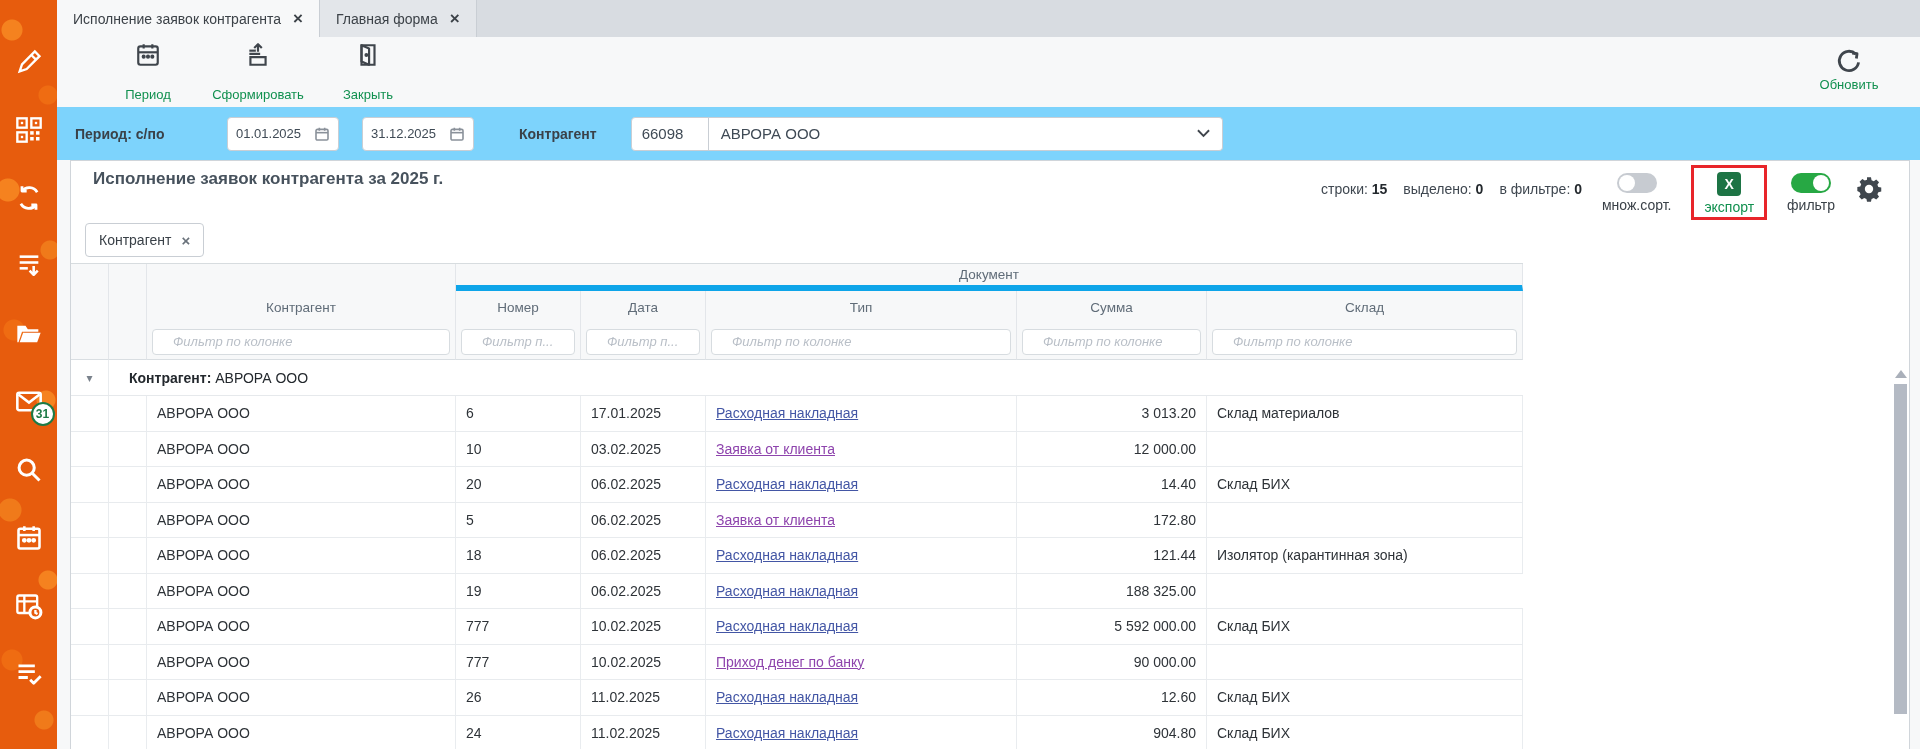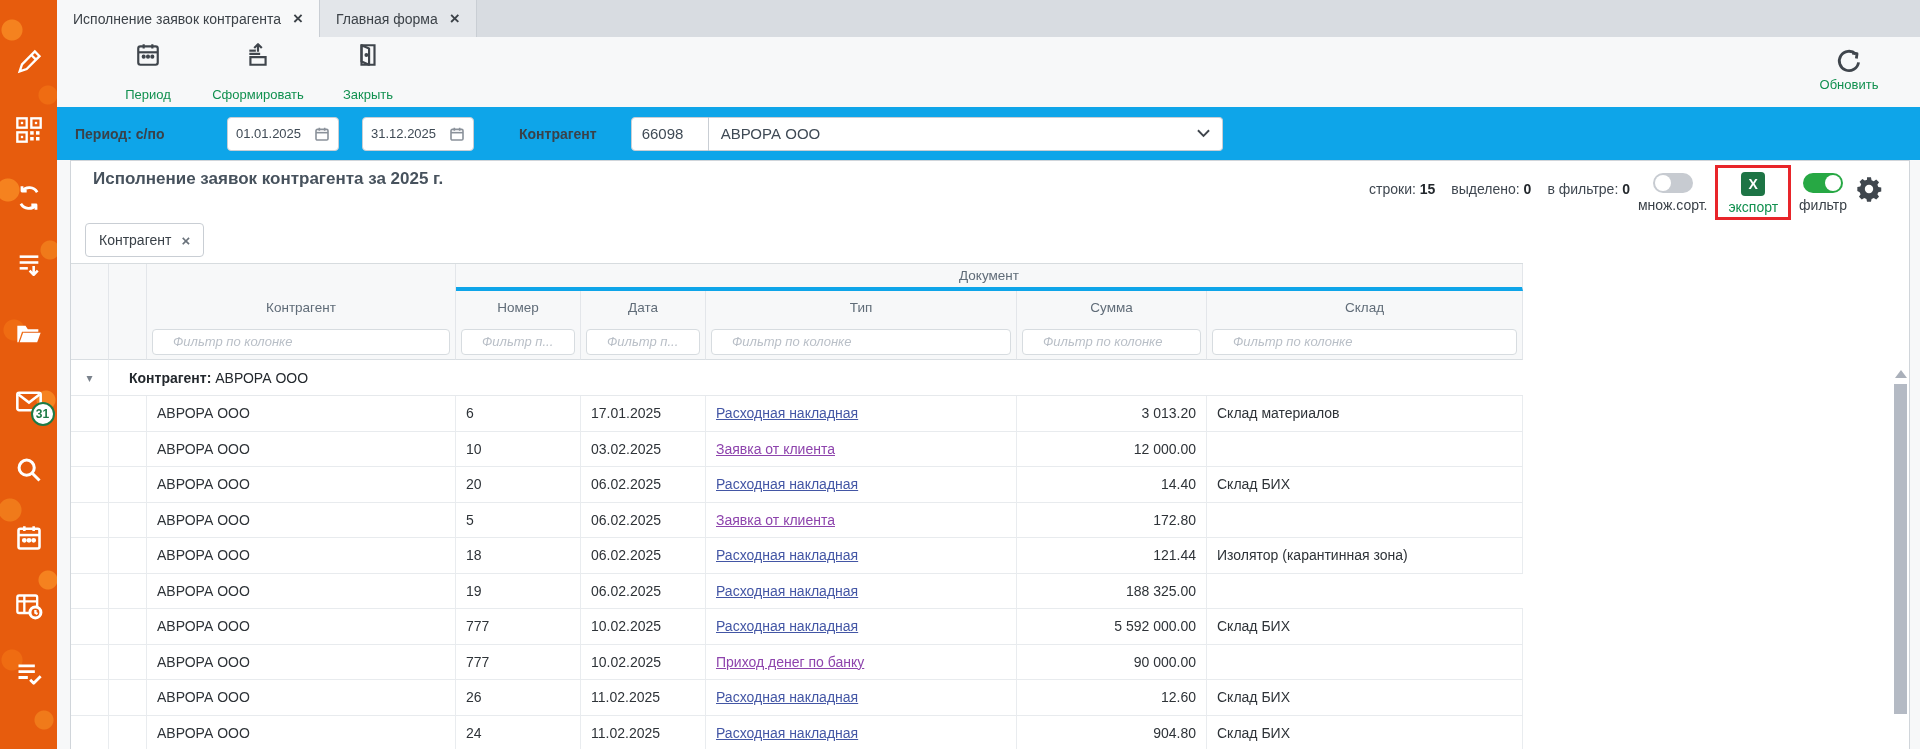--- a/index.html
+++ b/index.html
@@ -48,21 +48,21 @@
   .tool-btn svg { width:26px; height:26px; color:#3f454c; }
   .tool-btn .lbl { font-size:13px; color:#11904f; }
   .tool-btn.first { margin-left:36px; }
   .refresh-btn { position:absolute; right:26px; top:10px; width:90px;
     display:flex; flex-direction:column; align-items:center; gap:2px; cursor:pointer; }
   .refresh-btn svg { width:28px; height:28px; color:#3f454c; }
   .refresh-btn .lbl { font-size:13px; color:#11904f; }
 
   
   .filterbar { position:absolute; left:57px; top:107px; right:0; height:53px;
-    background:#0ea5e9; display:flex; align-items:center; }
+    background:#7dd3fc; display:flex; align-items:center; }
   .flabel { font-size:14px; font-weight:bold; color:#3a4148; }
   .flabel.period { margin-left:18px; width:152px; }
   .date-box { width:112px; height:34px; background:#fff; border:1px solid #c9ced4;
     border-radius:4px; display:flex; align-items:center; padding:0 8px; margin-right:23px; }
   .date-box input { border:none; outline:none; width:78px; font-size:13px;
     color:#3f4a55; font-family:Liberation Sans, sans-serif; background:transparent; }
   .date-box svg { width:16px; height:16px; color:#8a919a; }
   .flabel.contr { margin-left:22px; margin-right:34px; }
   .code-box { width:78px; height:34px; background:#fff; border:1px solid #c9ced4;
     border-radius:4px 0 0 4px; display:flex; align-items:center; padding:0 10px; }
@@ -74,21 +74,21 @@
   .name-box .val { font-size:15px; color:#3f4a55; }
   .name-box svg { width:13px; height:9px; color:#3f454c; }
 
   
   .panel { position:absolute; left:70px; top:160px; width:1840px; height:589px;
     background:#fff; border:1px solid #d0d5da; border-bottom:none; }
   .panel-head { position:relative; height:62px; }
   .rtitle { position:absolute; left:22px; top:8px; font-size:17px; font-weight:bold;
     color:#47525d; }
   .controls { position:absolute; right:26px; top:4px; display:flex;
-    align-items:flex-start; gap:8px; }
+    align-items:flex-start; gap:20px; }
   .stats { display:flex; gap:16px; font-size:14px; color:#3f4750; padding-top:16px; }
   .stats b { color:#23282d; }
   .switch-ctl { display:flex; flex-direction:column; align-items:center; gap:4px;
     padding-top:8px; cursor:pointer; }
   .switch { width:40px; height:20px; border-radius:10px; position:relative; }
   .switch.off { background:#c7cbd1; }
   .switch.on  { background:#27a844; }
   .switch .knob { position:absolute; top:2px; width:16px; height:16px;
     background:#fff; border-radius:50%; }
   .switch.off .knob { left:2px; }
@@ -114,21 +114,21 @@
   .gridcols { display:grid;
     grid-template-columns:38px 38px 309px 125px 125px 311px 190px 316px; }
   .thead { grid-template-rows:27px 33px 36px; background:#f7f8f9;
     color:#606c78; font-size:13.5px; }
   .hc { border-right:1px solid #e3e6ea; }
   .h-c0 { grid-column:1; grid-row:1/3; }
   .h-c1 { grid-column:2; grid-row:1/3; }
   .h-contr { grid-column:3; grid-row:1/3; display:flex; align-items:flex-end;
     justify-content:center; padding-bottom:9px; }
   .h-doc { grid-column:4/9; grid-row:1; display:flex; align-items:center;
-    justify-content:center; border-bottom:4px solid #0ea5e9; }
+    justify-content:center; border-bottom:6px solid #0ea5e9; }
   .h-col { grid-row:2; display:flex; align-items:center; justify-content:center; }
   .f-cell { grid-row:3; border-bottom:1px solid #d9dee2; display:flex;
     align-items:center; padding:0 5px; }
   .f-cell input { width:100%; height:26px; border:1px solid #d7dce0; border-radius:4px;
     background:#fff; padding:0 20px; font-size:13px; font-style:italic; color:#3f4a55;
     font-family:"Liberation Sans",sans-serif; outline:none; }
   .f-cell input::placeholder { color:#b9bfc7; font-style:italic; }
   .group-row { height:36px; border-bottom:1px solid #e6e9ec; align-items:center; }
   .group-row .tri { grid-column:1; display:flex; align-items:center;
     justify-content:center; color:#7a828c; font-size:12px; cursor:pointer;

